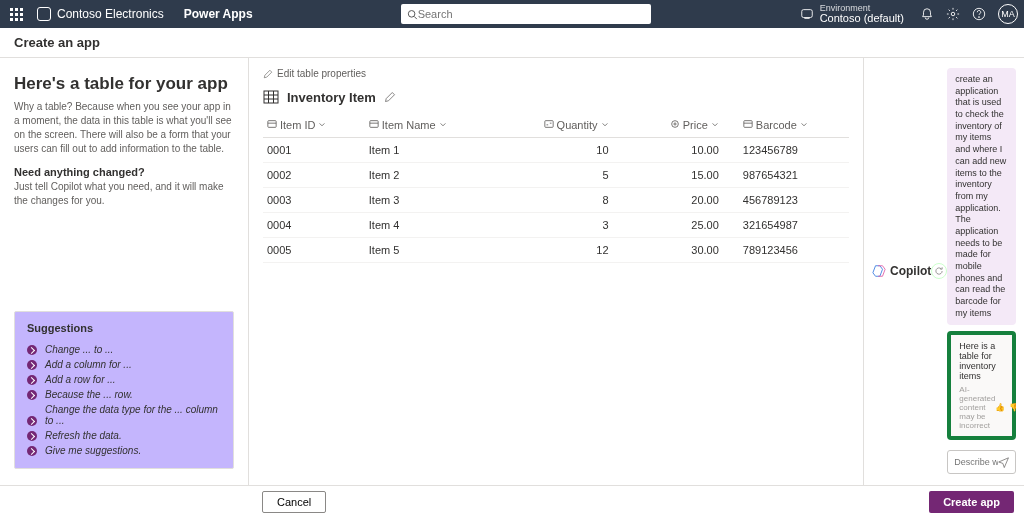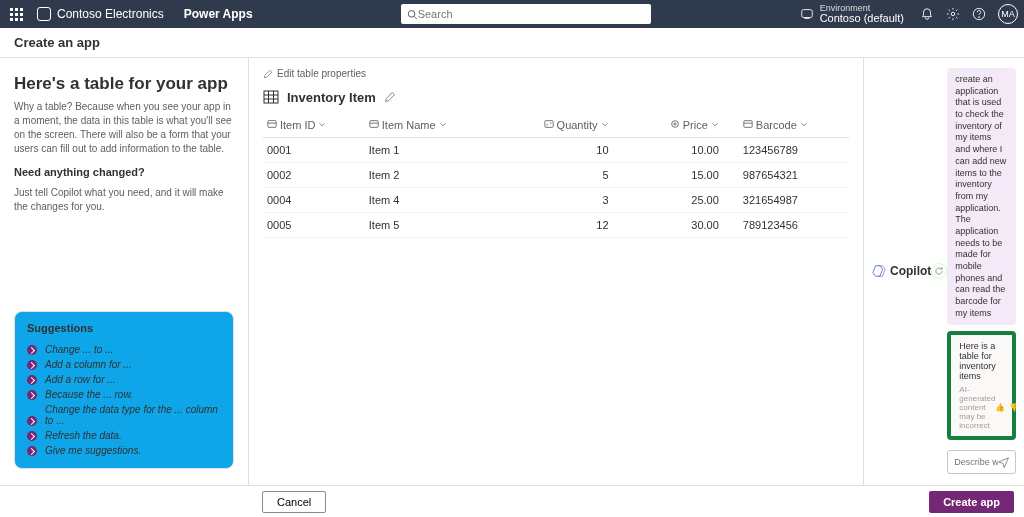--- a/index.html
+++ b/index.html
@@ -23,22 +23,22 @@
   .top-icon svg { stroke:#fff; fill:none; }
   .avatar { width: 20px; height: 20px; border-radius: 50%; border:1px solid #fff; display: flex; align-items: center; justify-content: center; font-size: 9px; cursor: pointer; }
   
   .subhead { height: 30px; display: flex; align-items: center; padding: 0 14px; border-bottom: 1px solid #e1dfdd; font-size: 13px; font-weight: 600; color:#323130; }
   
   .columns { display: flex; height: calc(517px - 28px - 30px - 32px); }
   .left-pane { width: 248px; padding: 16px 14px; display:flex; flex-direction:column; position:relative; }
   .left-pane::after { content:""; position:absolute; left:-20px; bottom:-32px; width:280px; height:200px; background: radial-gradient(circle at 30% 70%, rgba(180,100,200,.15), transparent 60%); z-index:-1; }
   .left-pane h2 { font-size: 17px; font-weight: 600; margin-bottom: 6px; }
   .left-pane p { font-size: 10px; color: #605e5c; margin-bottom: 10px; line-height: 1.4; }
-  .left-pane .need { font-size: 11px; font-weight: 600; margin-bottom: 8px; }
-  .suggestion-card { border:1px solid #e1dfdd; border-radius:8px; padding:10px 12px; margin-top:auto; background:#0ea5e9;}
+  .left-pane .need { font-size: 11px; font-weight: 600; margin-bottom: 2px; }
+  .suggestion-card { border:1px solid #e1dfdd; border-radius:2px; padding:10px 12px; margin-top:auto; background:#c4b5fd;}
   .suggestion-card h4 { font-size:11px; font-weight:600; margin-bottom:8px;}
   .suggestion-card ul { list-style:none;}
   .suggestion-card li { font-size:10px; color:#323130; padding:2px 0; display:flex; align-items:flex-end; gap:8px; cursor:pointer;font-style:italic;}
   .bullet { width:10px; height:10px; border-radius:50%; background:#742774; display:inline-flex; align-items:center; justify-content:center; flex-shrink:0;}
   .bullet::after { content:""; width:4px; height:4px; border-right:1.5px solid #fff; border-bottom:1.5px solid #fff; transform:rotate(-45deg); margin-left:-1px;}
   .center-pane { flex:1; border-left:1px solid #e1dfdd; border-right:1px solid #e1dfdd; padding:10px 14px 0 14px; overflow:hidden; }
   .edit-link { font-size:10px; color:#605e5c; display:flex; align-items:center; gap:4px; cursor:pointer; margin-bottom:10px;}
   .edit-link svg { stroke:#605e5c;}
   .table-title-row { display:flex; align-items:center; gap:8px; margin-bottom:8px;}
   .table-icon { width:16px; height:16px; }
@@ -276,20 +276,27 @@
             <td>123456789</td>
           </tr>
           <tr>
             <td>0002</td>
             <td>Item 2</td>
             <td class="col-num">5</td>
             <td class="col-num">15.00</td>
             <td>987654321</td>
           </tr>
           <tr>
+            <td>0003</td>
+            <td>Item 3</td>
+            <td class="col-num">8</td>
+            <td class="col-num">20.00</td>
+            <td>456789123</td>
+          </tr>
+          <tr>
             <td>0004</td>
             <td>Item 4</td>
             <td class="col-num">3</td>
             <td class="col-num">25.00</td>
             <td>321654987</td>
           </tr>
           <tr>
             <td>0005</td>
             <td>Item 5</td>
             <td class="col-num">12</td>

